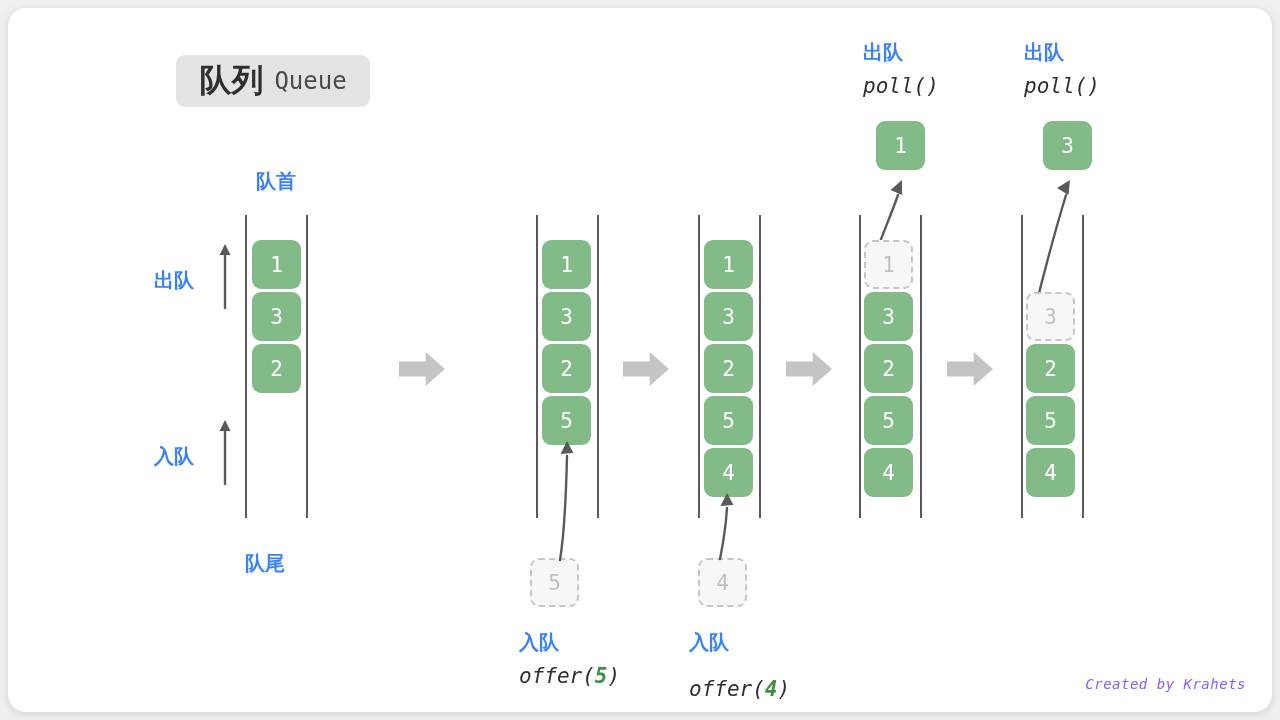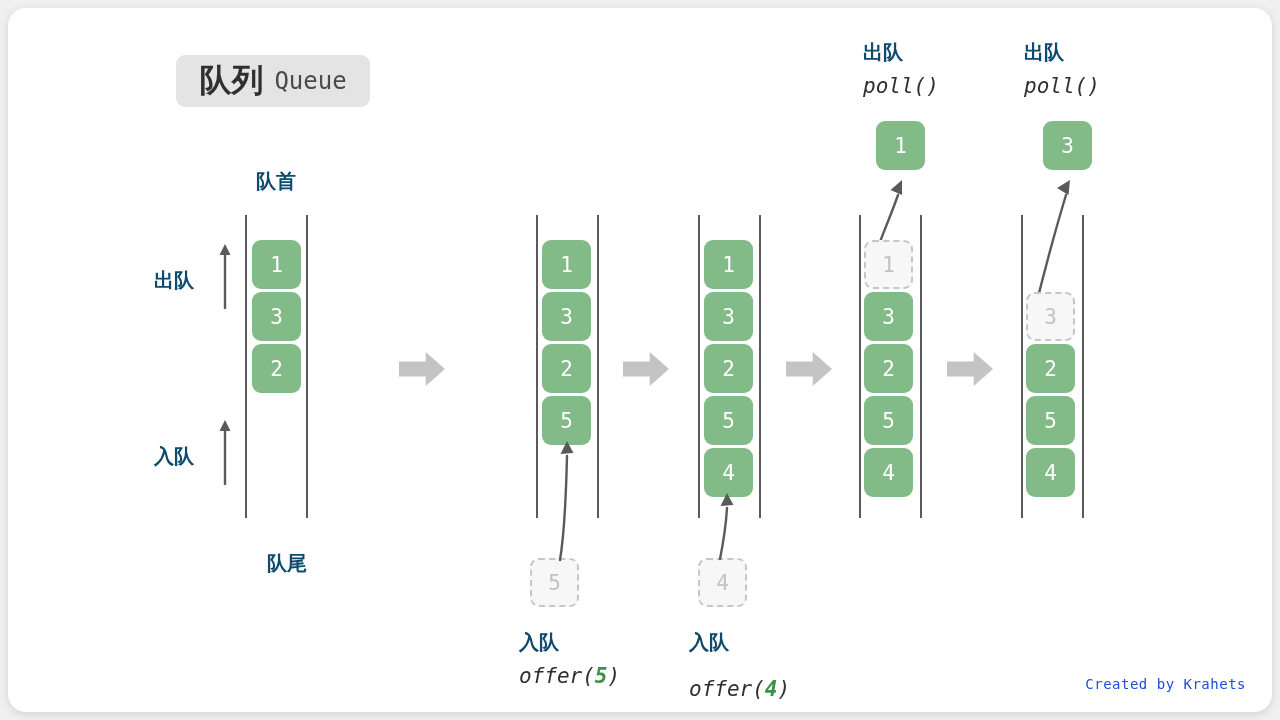--- a/index.html
+++ b/index.html
@@ -44,21 +44,21 @@
   #title-badge .en {
     font-size: 24px;
     color: #4a4a4a;
     font-family: "DejaVu Sans Mono", monospace;
   }
 
   
   .cn-label {
     font-family: "DejaVu Sans", sans-serif;
     font-weight: bold;
-    color: #0c4a6e;
+    color: #3b82f6;
     font-size: 20px;
     white-space: nowrap;
   }
   .mono-label {
     font-family: "DejaVu Sans Mono", monospace;
     color: #2f2f2f;
     font-size: 21px;
     white-space: nowrap;
     font-style: italic;
   }
@@ -102,40 +102,41 @@
 
   
   .dir-arrow svg { display: block; }
 
   
   #watermark {
     right: 26px;
     bottom: 20px;
     font-family: "DejaVu Sans Mono", monospace;
     font-size: 14px;
-    color: #1d4ed8;
+    color: #8b5cf6;
     letter-spacing: 0.5px;
     white-space: nowrap;
+    font-style: italic;
   }
 
   .curve svg { display: block; overflow: visible; }
 </style>
 </head>
 <body>
 
 <div id="card">
 
   <div class="abs" id="title-badge">
     <span class="cn">队列</span>
     <span class="en">Queue</span>
   </div>
 
   <div class="abs cn-label" style="left:237px; top:160px; width:62px; text-align:center;">队首</div>
 
-  <div class="abs cn-label" style="left:237px; top:542px; width:62px; text-align:right;">队尾</div>
+  <div class="abs cn-label" style="left:237px; top:542px; width:62px; text-align:left;">队尾</div>
 
   <div class="abs cn-label" style="left:146px; top:259px;">出队</div>
 
   <div class="abs dir-arrow" style="left:210px; top:235px;">
     <svg width="14" height="68" viewBox="0 0 14 68">
       <line x1="7" y1="66" x2="7" y2="10" stroke="#5a5a5a" stroke-width="2.4"></line>
       <polygon points="7,1 1.5,12 12.5,12" fill="#5a5a5a"></polygon>
     </svg>
   </div>
 

